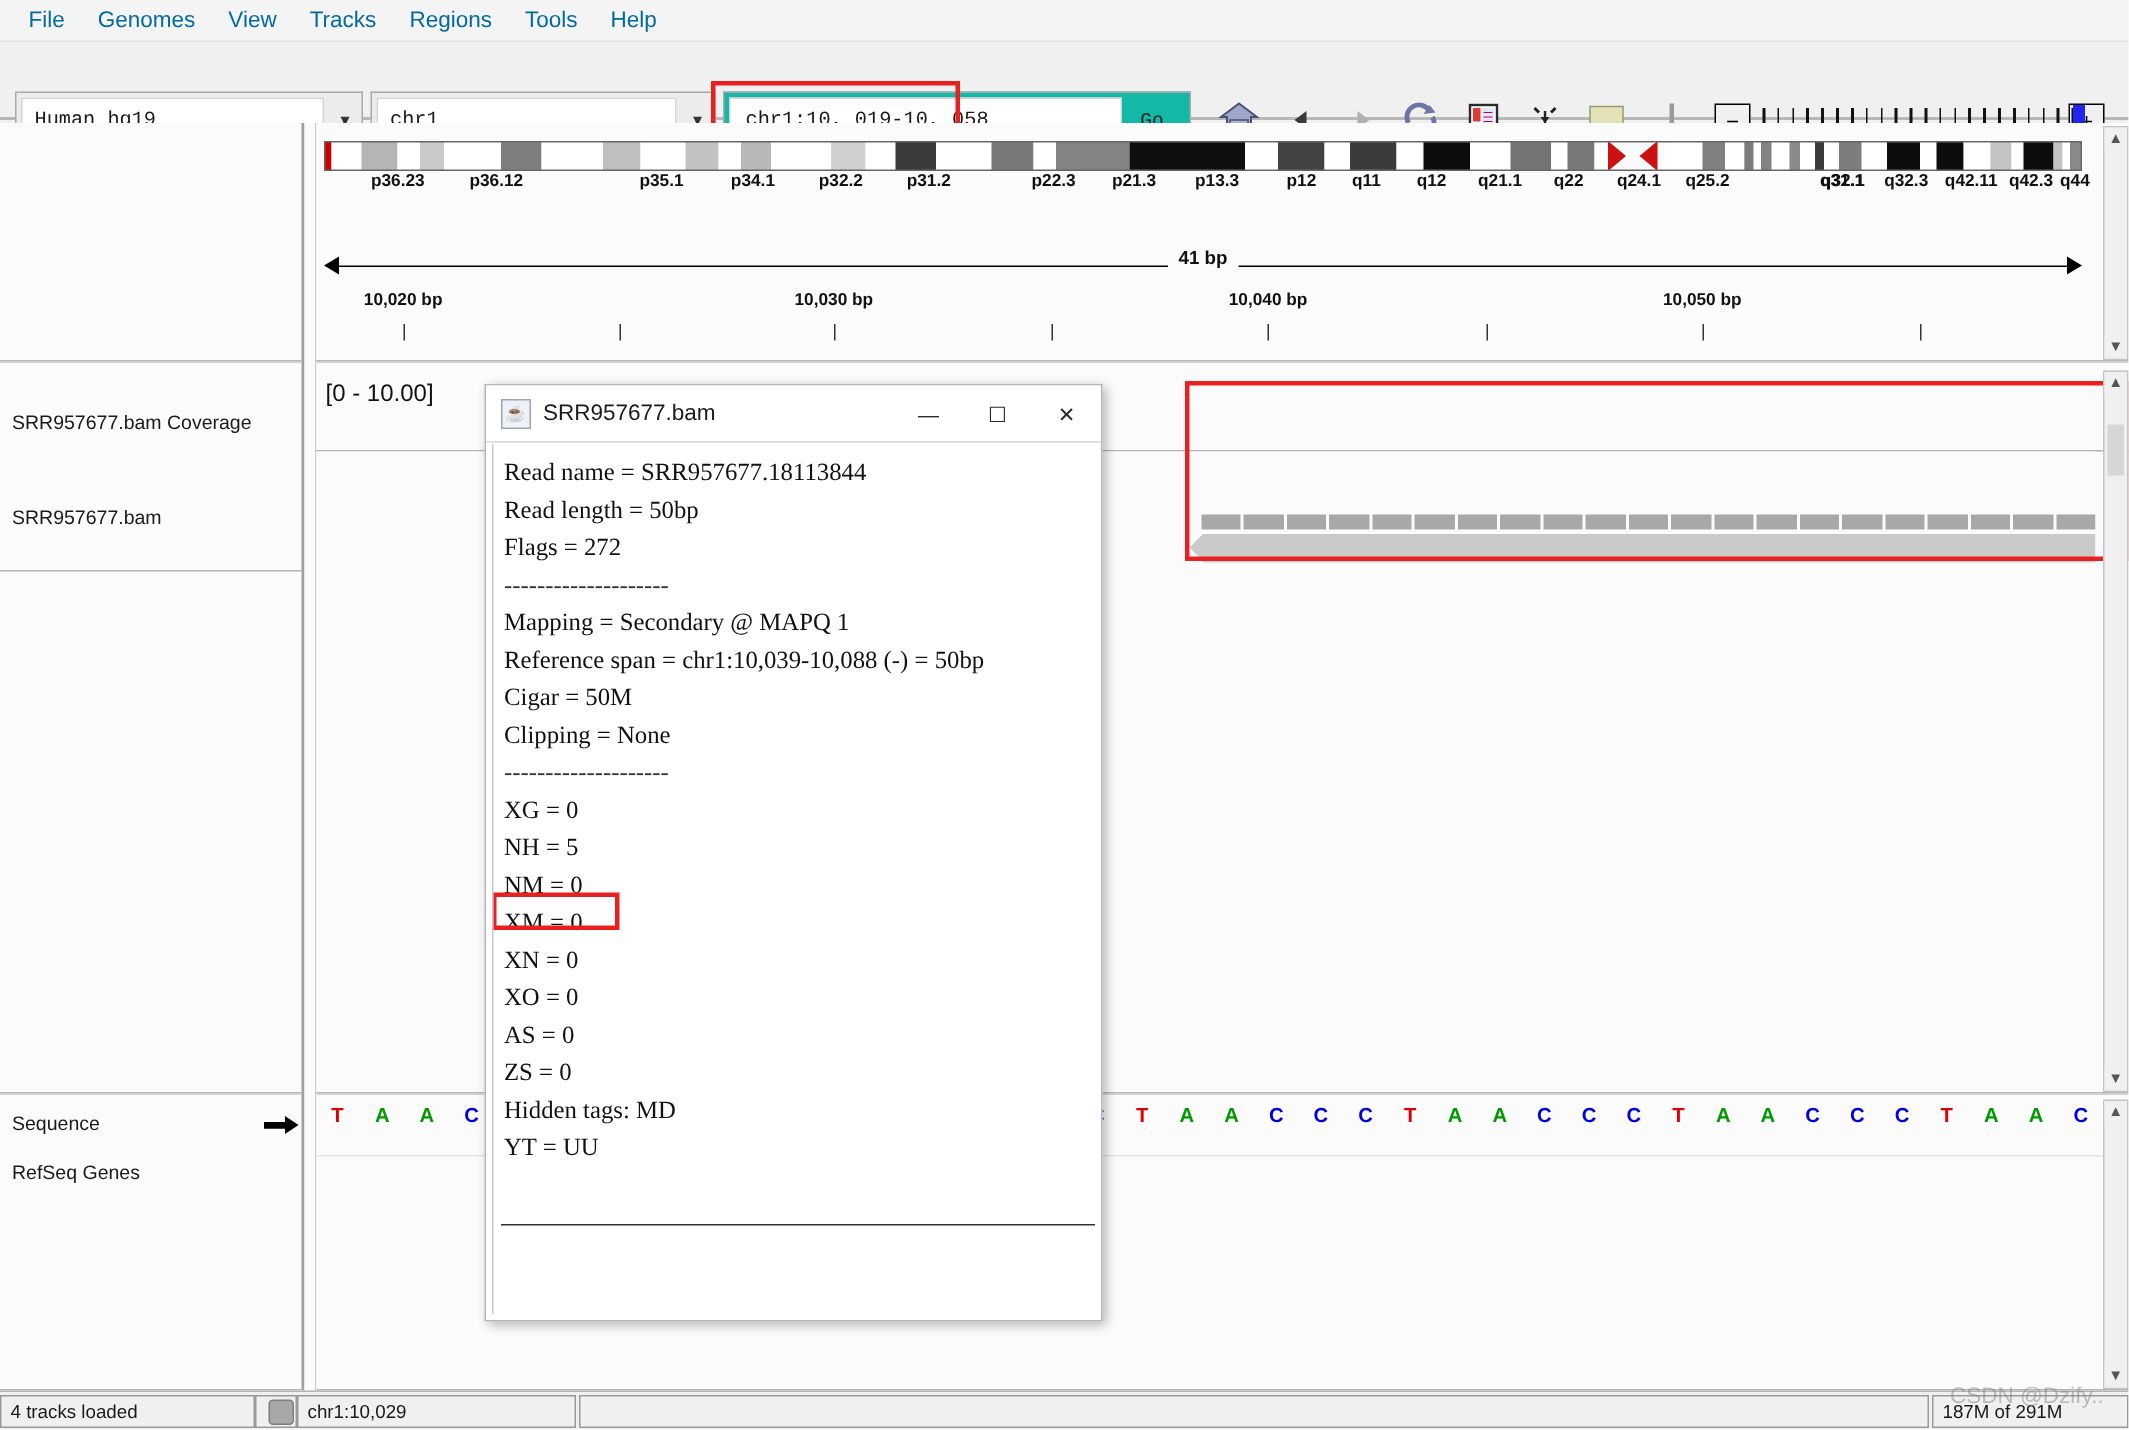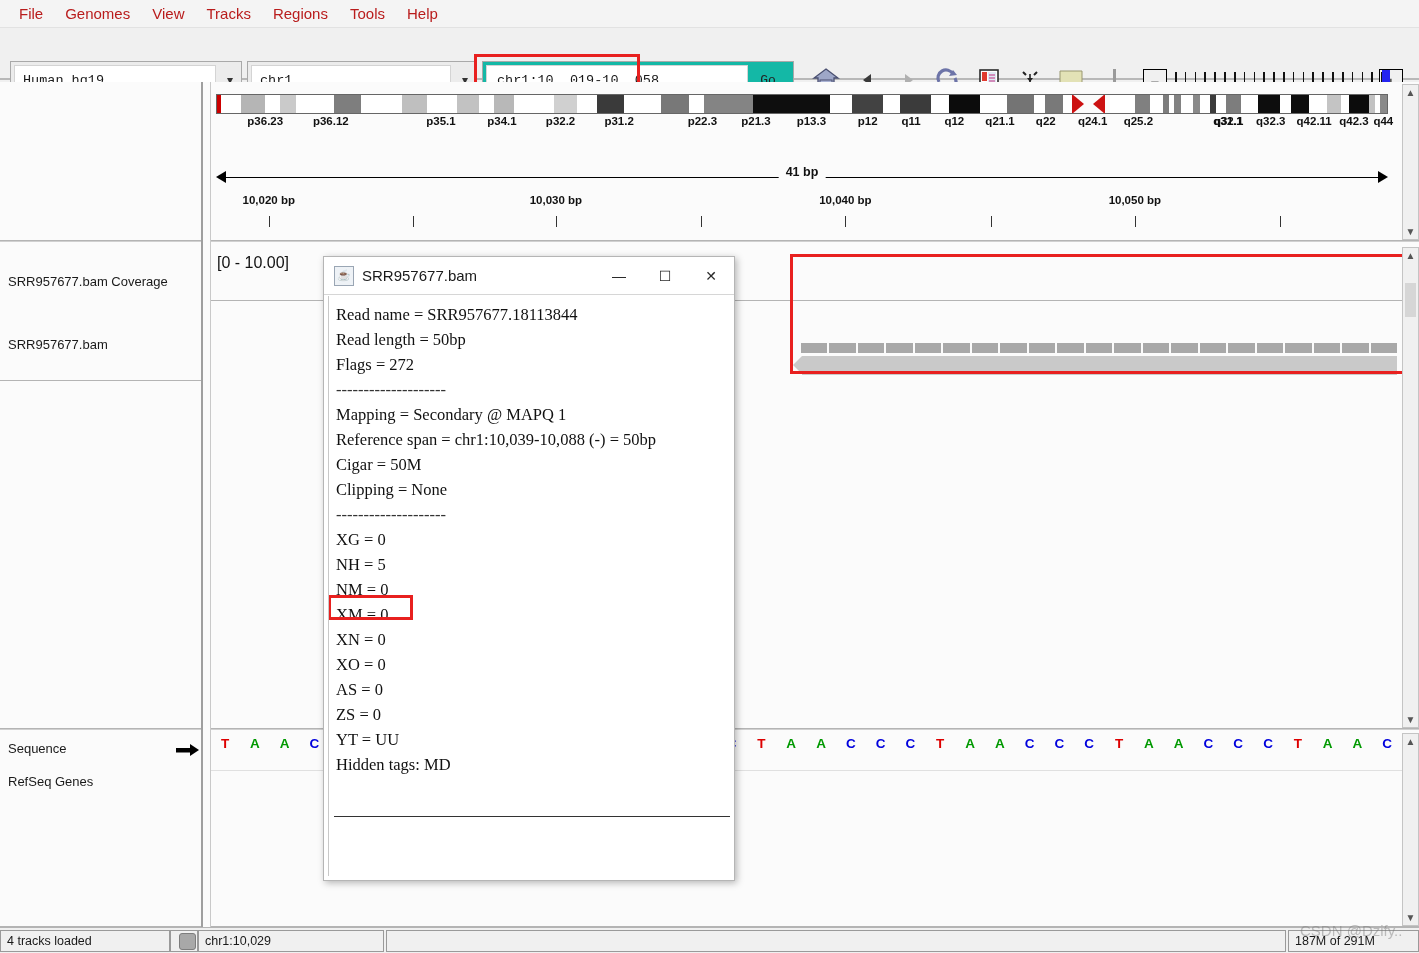--- a/index.html
+++ b/index.html
@@ -18,21 +18,21 @@
   
   #menubar {
     position: absolute; left: 0; top: 0; width: 1419px; height: 28px;
     background: #f4f4f4;
     border-bottom: 1px solid #e2e2e2;
     display: flex; align-items: center;
     padding-left: 8px;
     box-sizing: border-box;
   }
   .menu-item {
-    font-size: 15px; color: #b91c1c;
+    font-size: 15px; color: #0369a1;
     padding: 3px 11px;
     cursor: default;
     font-family: "Liberation Sans", sans-serif;
   }
 
   
   #toolbar {
     position: absolute; left: 0; top: 28px; width: 1419px; height: 52px;
     background: #f0f0f0;
     border-bottom: 2px solid #b8b8b8;
@@ -691,22 +691,22 @@
           <div class="pline">Clipping = None</div>
           <div class="pline dash">--------------------</div>
           <div class="pline">XG = 0</div>
           <div class="pline">NH = 5</div>
           <div class="pline">NM = 0</div>
           <div class="pline">XM = 0</div>
           <div class="pline">XN = 0</div>
           <div class="pline">XO = 0</div>
           <div class="pline">AS = 0</div>
           <div class="pline">ZS = 0</div>
+          <div class="pline">Hidden tags: MD</div>
           <div class="pline">YT = UU</div>
-          <div class="pline">Hidden tags: MD</div>
         </div>
       <div id="popup-hr"></div>
       <div id="nh-redbox"></div>
     </div>
   </div>
 
   <div id="status">
     <div class="sfield" id="s-tracks">4 tracks loaded</div>
     <div class="sfield" id="s-led">
       <div id="led-dot"></div>

